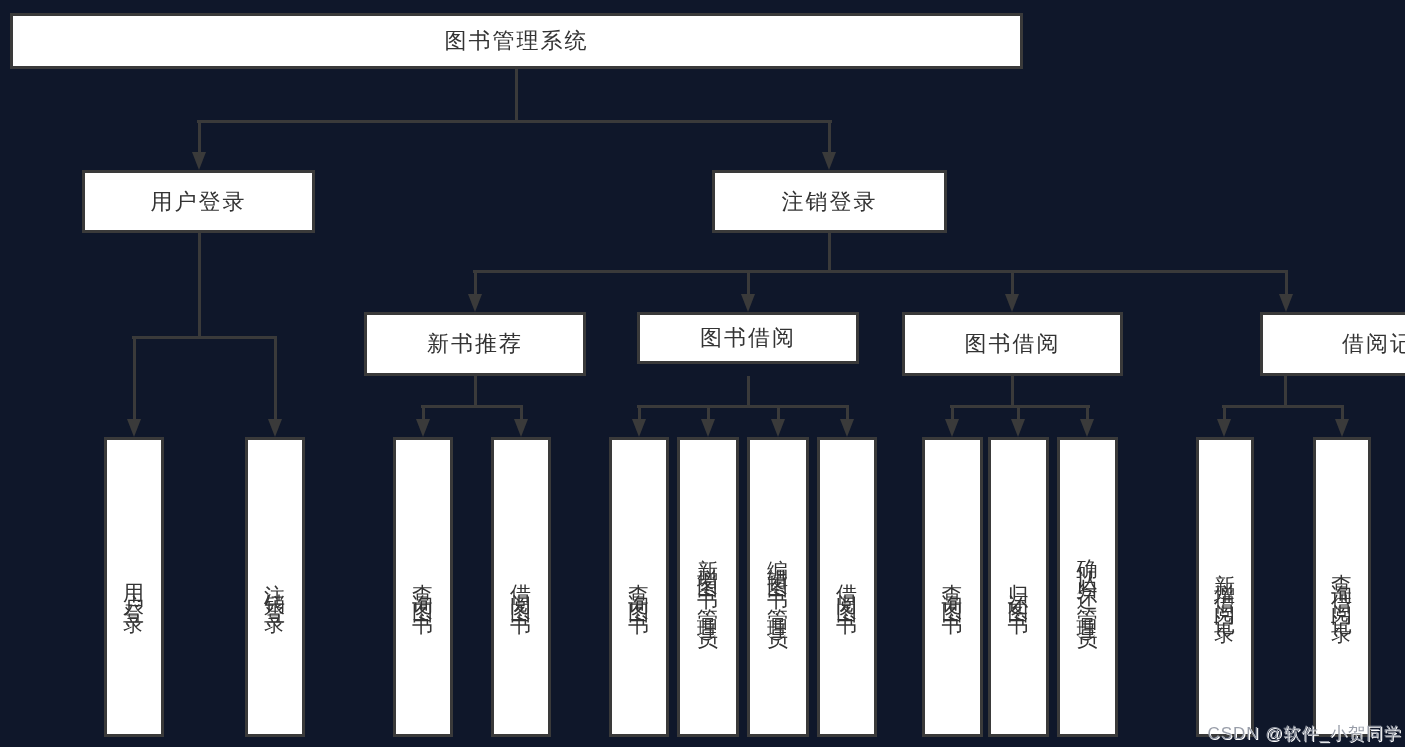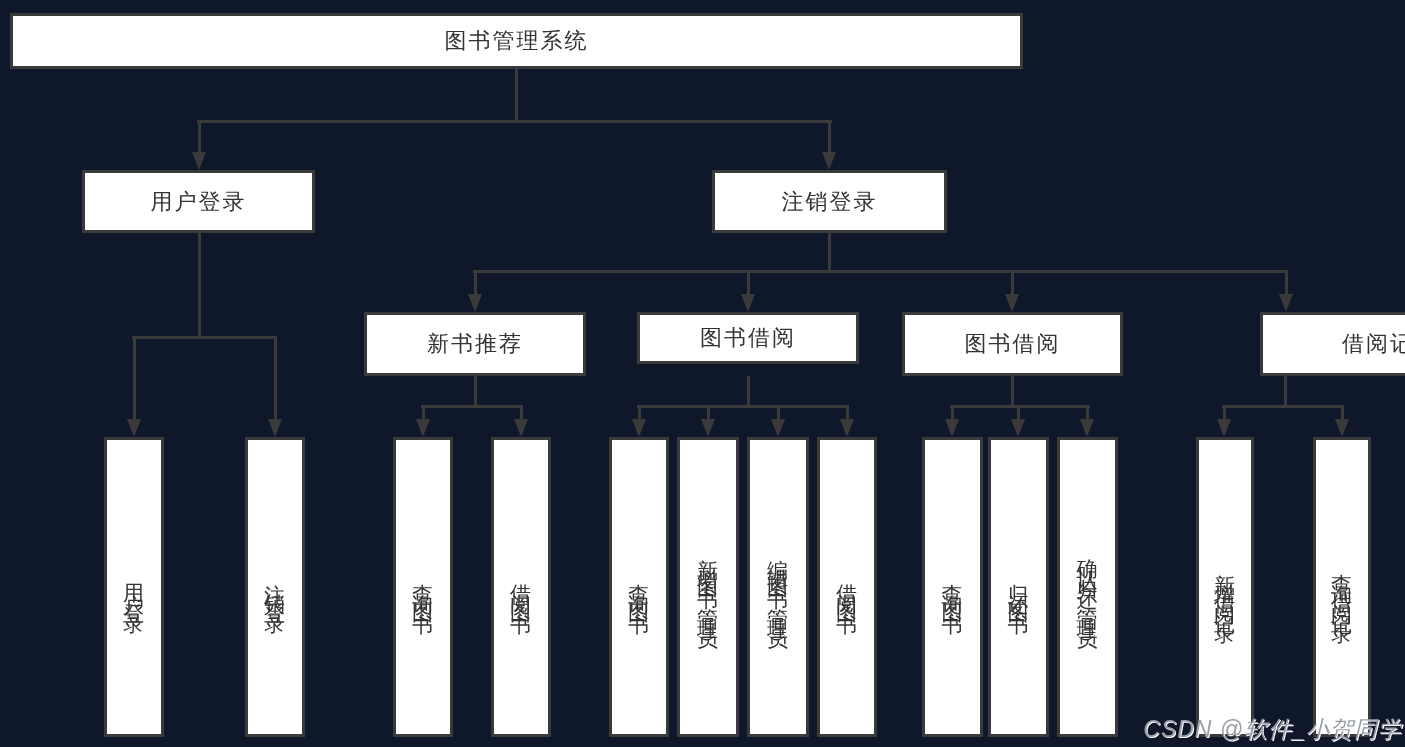--- a/index.html
+++ b/index.html
@@ -52,26 +52,25 @@
     position: absolute;
     width: 0; height: 0;
     border-left: 7px solid transparent;
     border-right: 7px solid transparent;
     border-top: 18px solid #3a3a3a;
   }
   .watermark {
     position: absolute;
     right: 3px;
     bottom: 2px;
-    font-size: 23px;
+    font-size: 17px;
     letter-spacing: 1px;
     color: #999ea9;
     text-shadow: 1px 1px 0 #ffffff;
     white-space: nowrap;
-    font-style: italic;
   }
 </style>
 </head>
 <body>
 
 <div class="canvas">
 
   <div class="box" style="left:10px; top:13px; width:1013px; height:56px;">
     <span>图书管理系统</span>
   </div>

